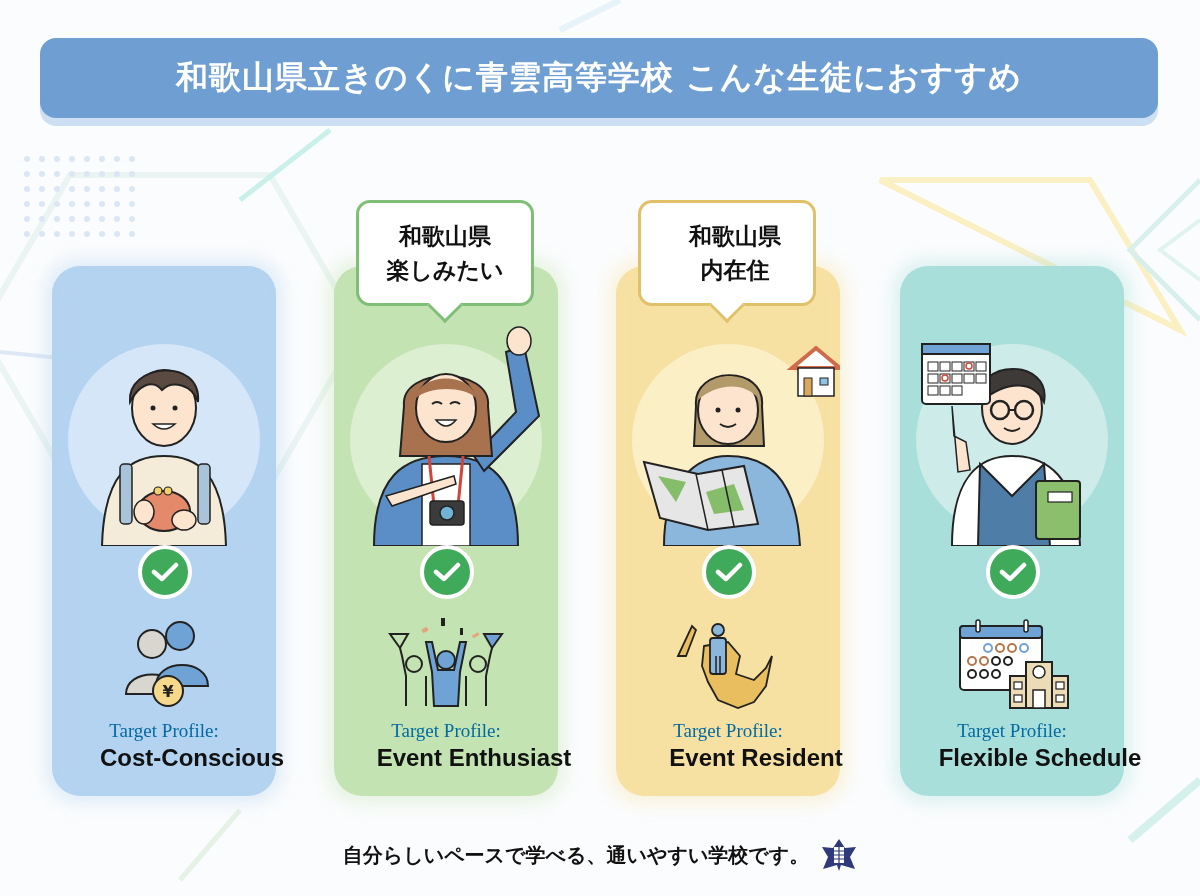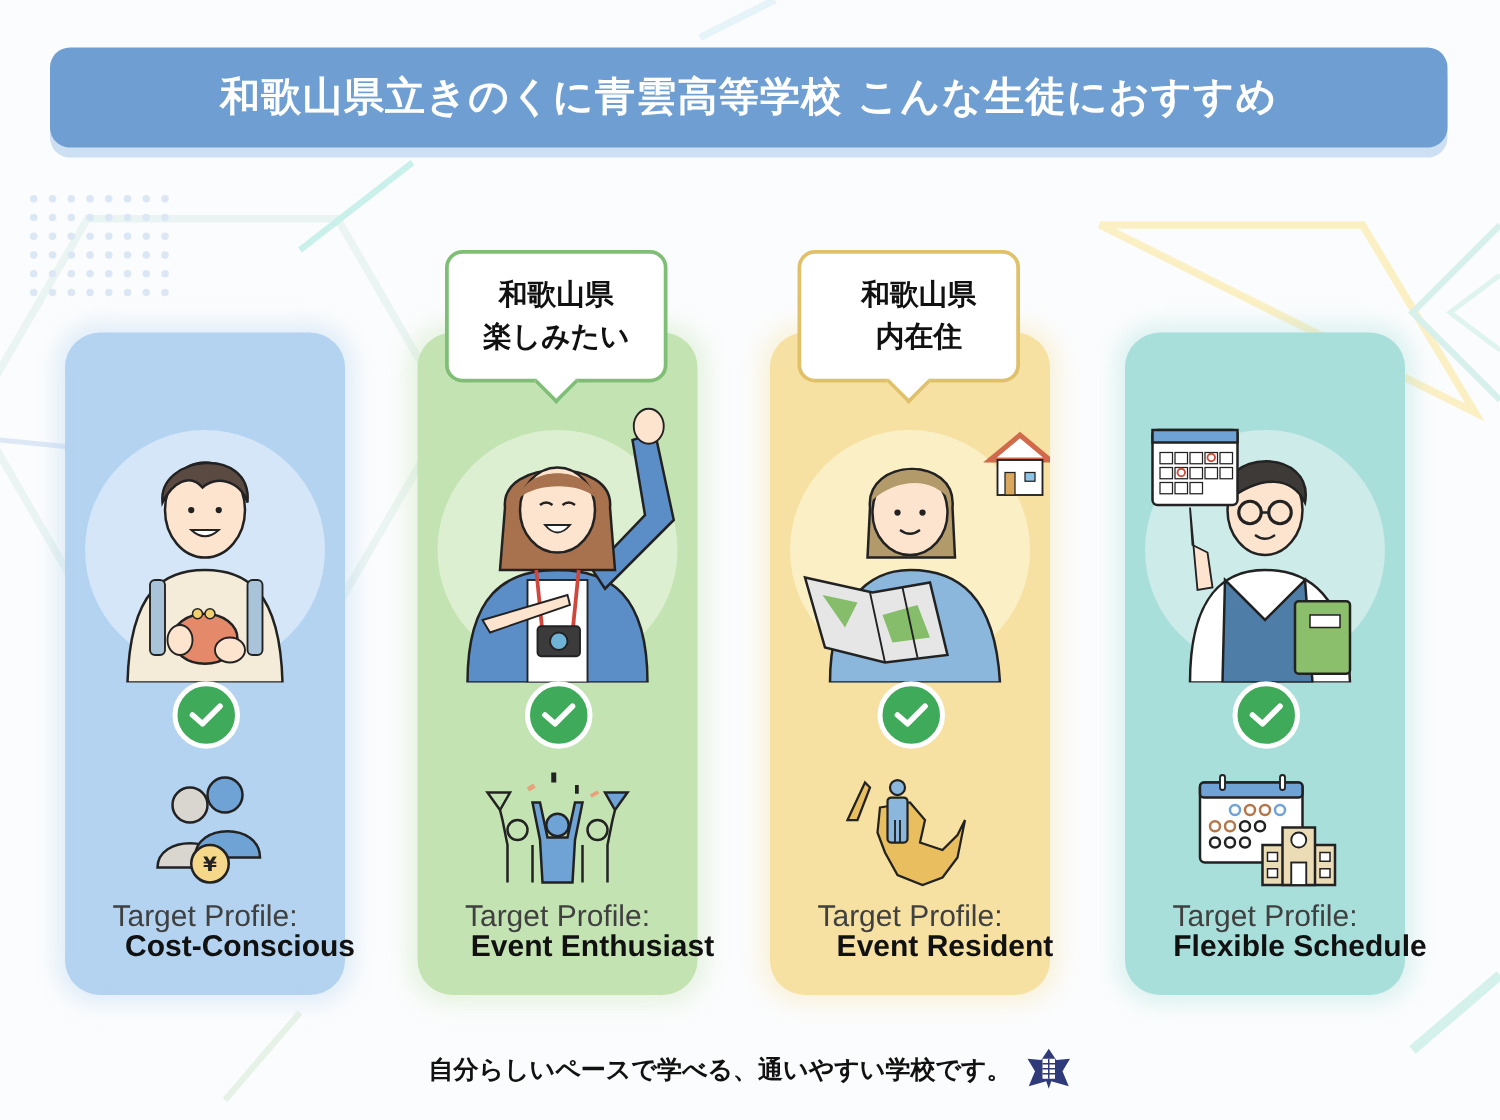--- a/index.html
+++ b/index.html
@@ -51,21 +51,21 @@
   }
   .illus { position: absolute; top: 40px; left: 0; width: 224px; height: 240px; }
   .check {
     position: absolute; top: 279px; left: 86px; width: 54px; height: 54px;
     border-radius: 50%; background: #3faa5a; border: 4px solid #fff;
     display: flex; align-items: center; justify-content: center;
   }
   .profile-icon { position: absolute; top: 350px; left: 52px; width: 120px; height: 95px; }
   .profile-label {
     position: absolute; top: 454px; left: 0; width: 100%; text-align: center;
-    font-size: 24px; color: #404040; font-family: Liberation Sans, sans-serif;
+    font-size: 19px; color: #0369a1; font-family: Liberation Serif, serif;
   }
   .profile-value {
     position: absolute; top: 478px; left: 0; width: 100%; text-align: center;
     font-size: 24px; font-weight: bold; color: #111; font-family: "Liberation Sans", sans-serif; margin-left: 28px;
   }
   .footer {
     position: absolute; top: 838px; left: 0; width: 1200px;
     display: flex; justify-content: center; align-items: center; gap: 12px; z-index: 2;
   }
   .footer .text { font-size: 20px; font-weight: bold; color: #111; }

